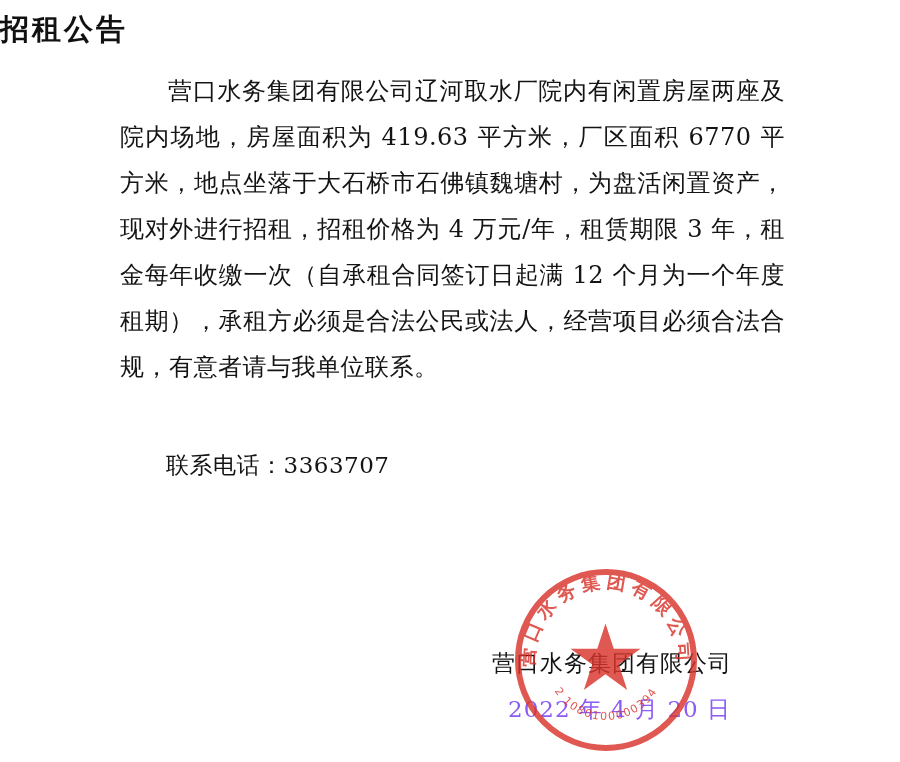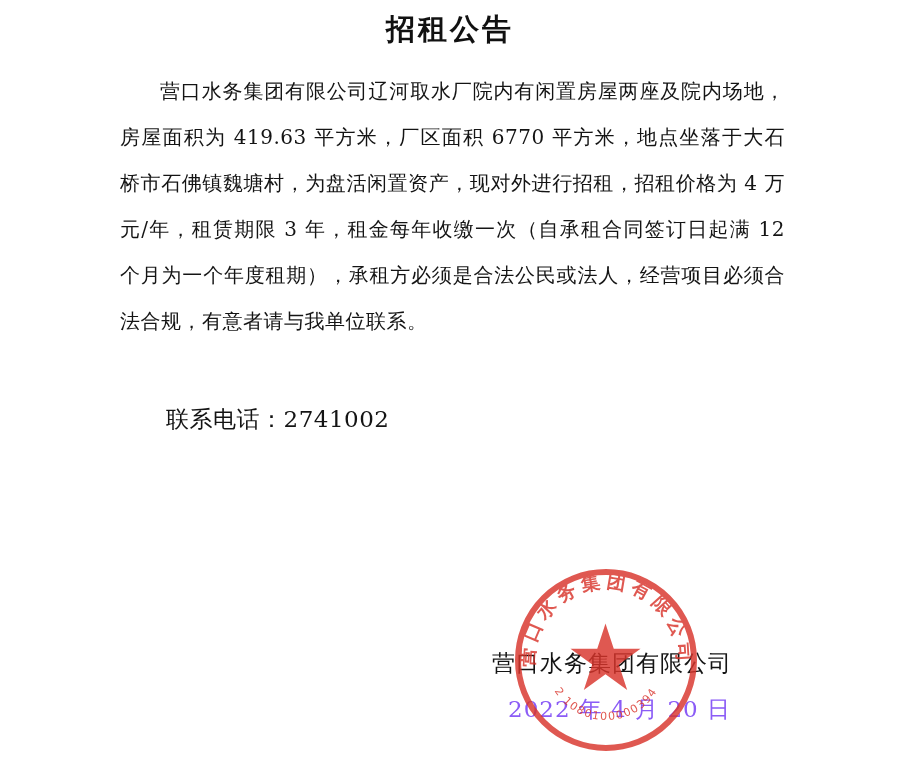--- a/index.html
+++ b/index.html
@@ -16,34 +16,34 @@
     overflow: hidden;
   }
   .page {
     position: relative;
     width: 900px;
     height: 762px;
     box-sizing: border-box;
     padding: 0;
   }
   .doc-title {
-    text-align: center;
+    text-align: left;
     font-size: 29px;
     font-weight: bold;
     letter-spacing: 3px;
     margin-top: 10px;
     margin-bottom: 18px;
     font-family: "DejaVu Serif", "Liberation Serif", serif;
     color: #111;
   }
   .body-block {
     padding: 0 115px 0 120px;
   }
   .body-para {
-    font-size: 20px;
+    font-size: 24px;
     line-height: 46px;
     text-align: justify;
     text-justify: inter-ideograph;
     text-indent: 2em;
     margin: 0;
     letter-spacing: 0.5px;
     color: #141414;
   }
   .contact-block {
     padding: 0 115px 0 120px;
@@ -99,21 +99,21 @@
 
 <div class="page">
 
   <div class="doc-title">招租公告</div>
 
   <div class="body-block">
     <p class="body-para">营口水务集团有限公司辽河取水厂院内有闲置房屋两座及院内场地，房屋面积为 419.63 平方米，厂区面积 6770 平方米，地点坐落于大石桥市石佛镇魏塘村，为盘活闲置资产，现对外进行招租，招租价格为 4 万元/年，租赁期限 3 年，租金每年收缴一次（自承租合同签订日起满 12 个月为一个年度租期），承租方必须是合法公民或法人，经营项目必须合法合规，有意者请与我单位联系。</p>
   </div>
 
   <div class="contact-block">
-    <p class="contact-line">联系电话：2741002</p>
+    <p class="contact-line">联系电话：3363707</p>
   </div>
 
   <div class="signature-block">
     <div class="sign-org">营口水务集团有限公司</div>
     <div class="sign-date">2022 年 4 月 20 日</div>
   </div>
 
   <div class="seal">
     <svg width="196" height="196" viewBox="0 0 196 196" xmlns="http://www.w3.org/2000/svg">
       <defs>

